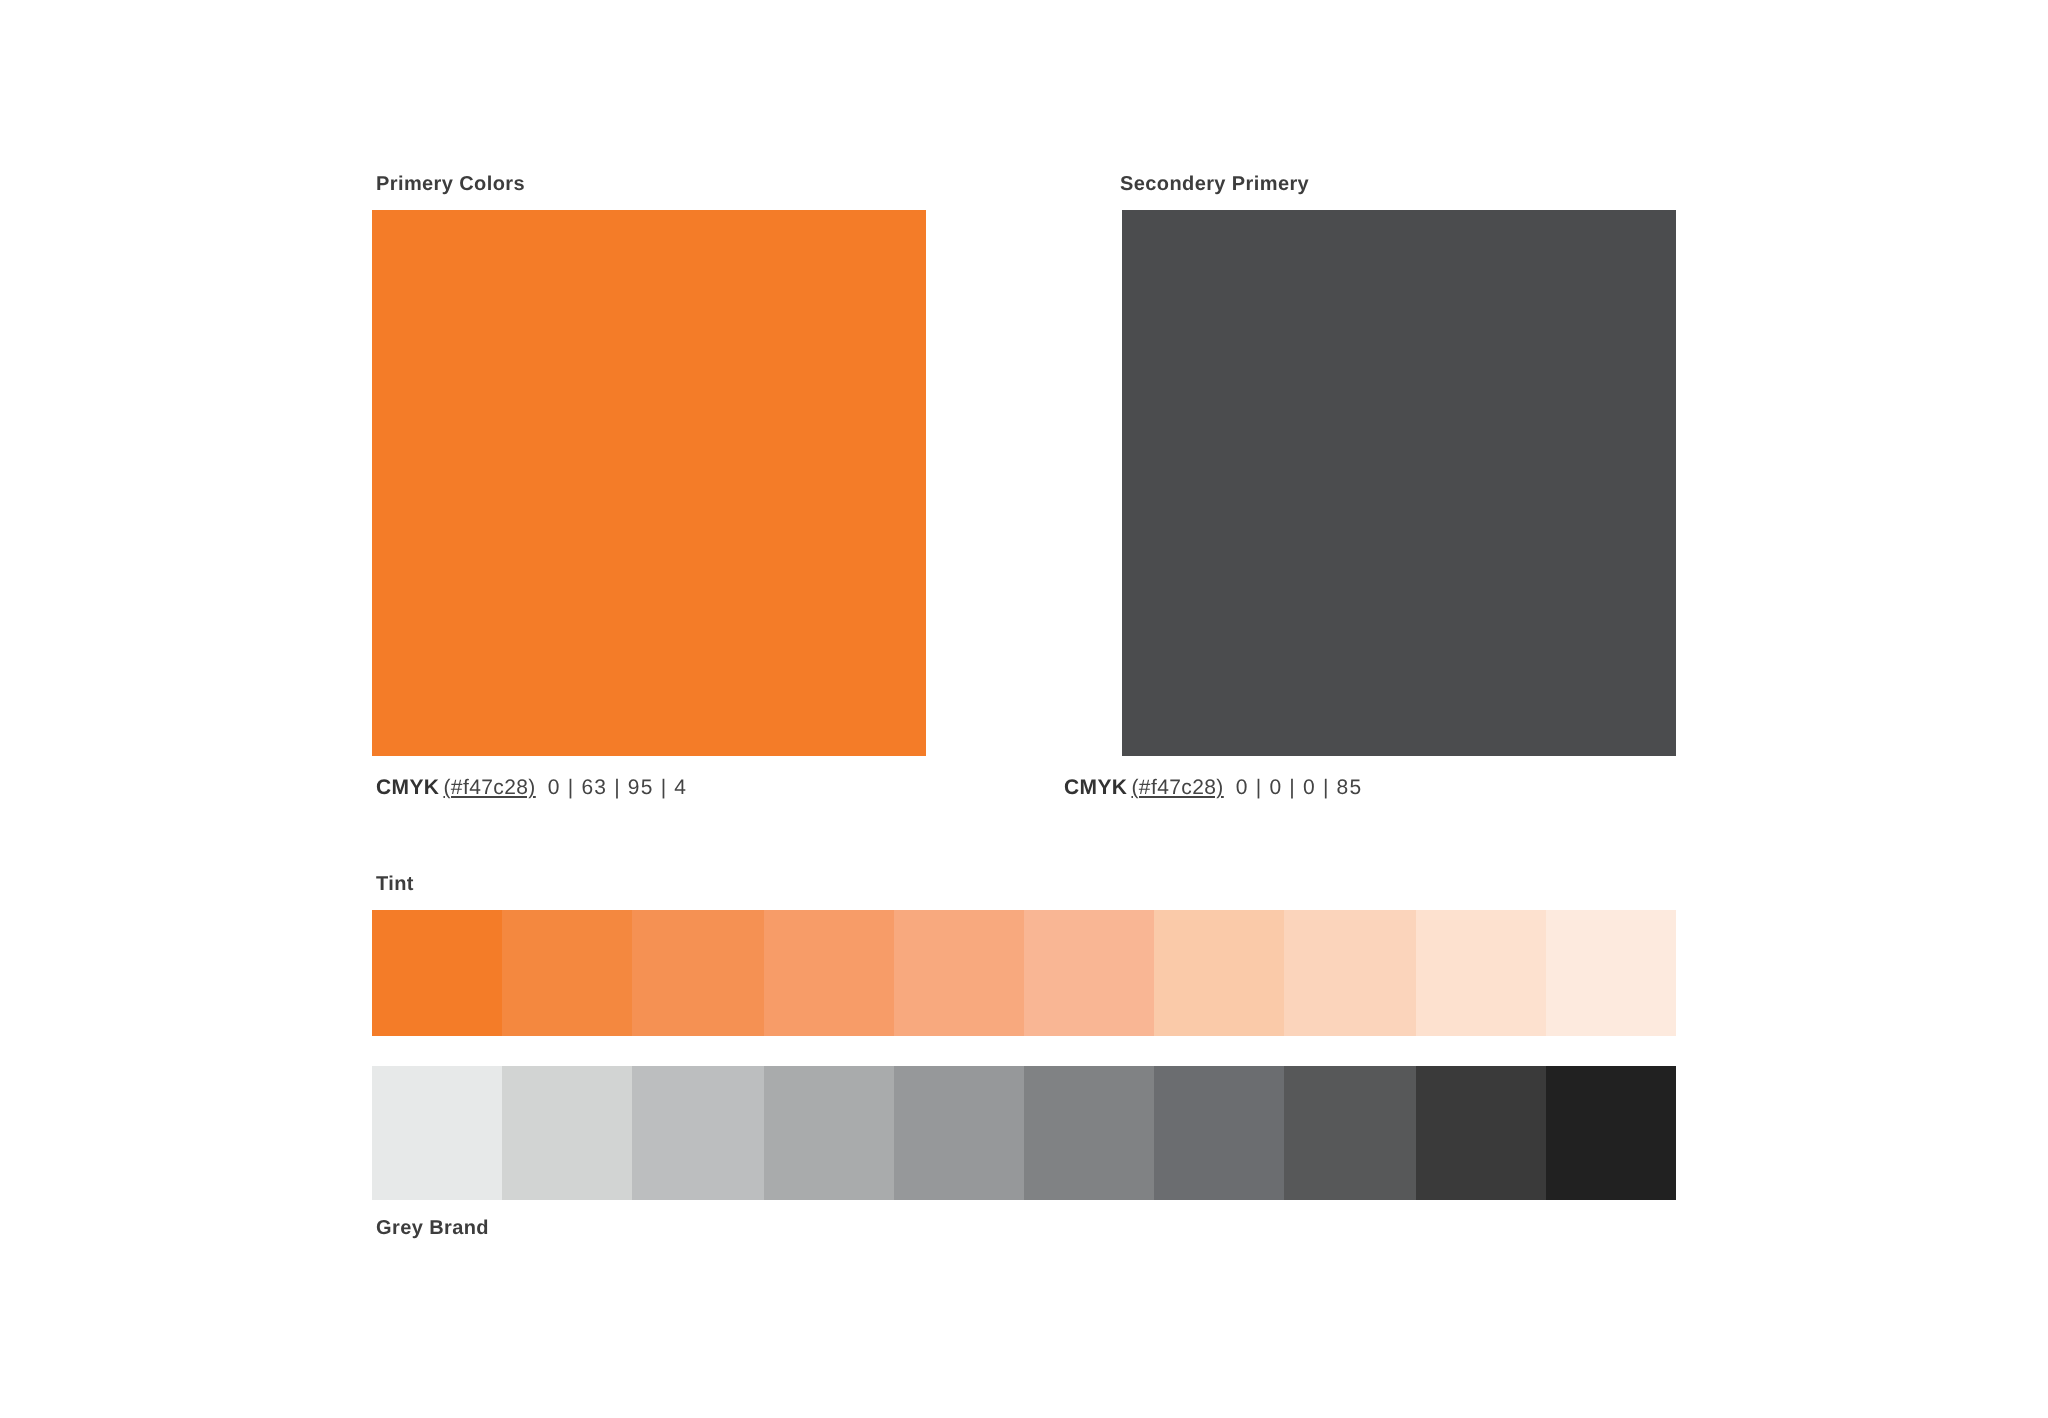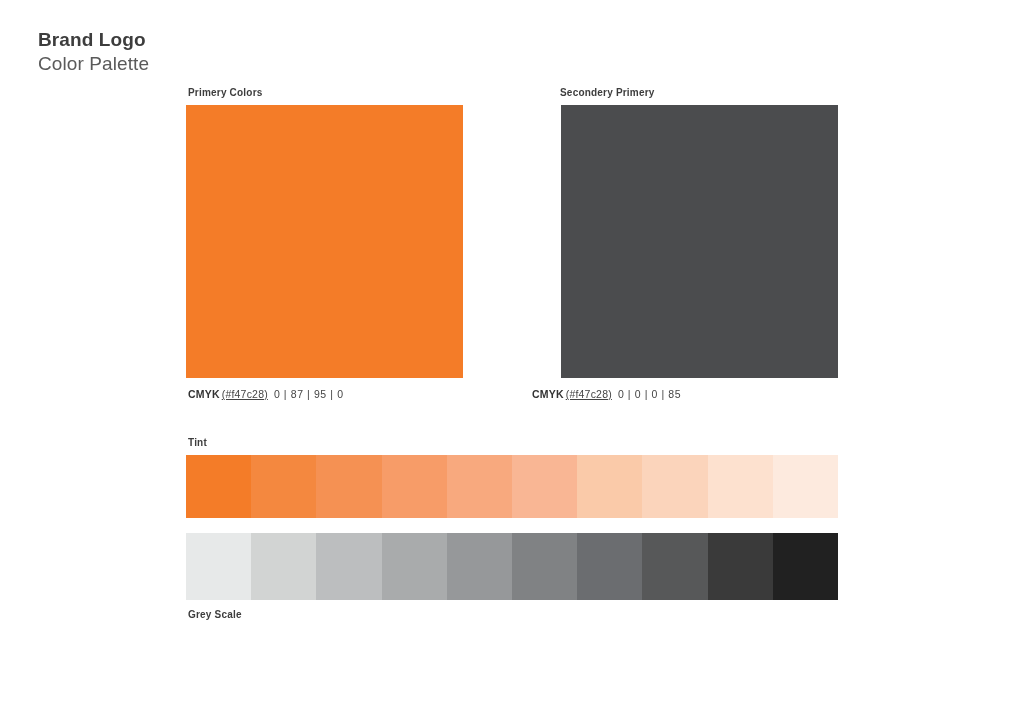--- a/index.html
+++ b/index.html
@@ -117,29 +117,25 @@
   .ramp-cell {
     flex: 1 1 0;
     height: 100%;
   }
 </style>
 </head>
 <body>
 
 <div class="page">
 
-  <div class="brand-header">
-    <div class="brand-title">Brand Logo</div>
-    <div class="brand-subtitle">Color Palette</div>
-  </div>
 
   <div class="section-label label-primary">Primery Colors</div>
   <div class="swatch-block swatch-primary" style="background: rgb(244, 124, 40);"></div>
   <div class="cmyk-row cmyk-primary">
-    <span class="cmyk-key">CMYK</span><span class="cmyk-hex">(#f47c28)</span><span class="cmyk-values">0  |  87  | 95  |  0</span>
+    <span class="cmyk-key">CMYK</span><span class="cmyk-hex">(#f47c28)</span><span class="cmyk-values">0  |  63  | 95  |  4</span>
   </div>
 
   <div class="section-label label-secondary">Secondery Primery</div>
   <div class="swatch-block swatch-secondary" style="background: rgb(75, 76, 78);"></div>
   <div class="cmyk-row cmyk-secondary">
     <span class="cmyk-key">CMYK</span><span class="cmyk-hex">(#f47c28)</span><span class="cmyk-values">0  |  0  | 0  |  85</span>
   </div>
 
   <div class="section-label label-tint">Tint</div>
   <div class="ramp ramp-tint" id="tint-ramp">
@@ -160,15 +156,15 @@
       <div class="ramp-cell" style="background: rgb(210, 212, 211);"></div>
       <div class="ramp-cell" style="background: rgb(188, 190, 191);"></div>
       <div class="ramp-cell" style="background: rgb(169, 171, 172);"></div>
       <div class="ramp-cell" style="background: rgb(150, 152, 154);"></div>
       <div class="ramp-cell" style="background: rgb(128, 130, 132);"></div>
       <div class="ramp-cell" style="background: rgb(107, 109, 112);"></div>
       <div class="ramp-cell" style="background: rgb(87, 88, 89);"></div>
       <div class="ramp-cell" style="background: rgb(58, 58, 58);"></div>
       <div class="ramp-cell" style="background: rgb(33, 33, 33);"></div>
     </div>
-  <div class="section-label label-grey">Grey Scale</div>
+  <div class="section-label label-grey">Grey Brand</div>
 
 </div>
 
 </body></html>

